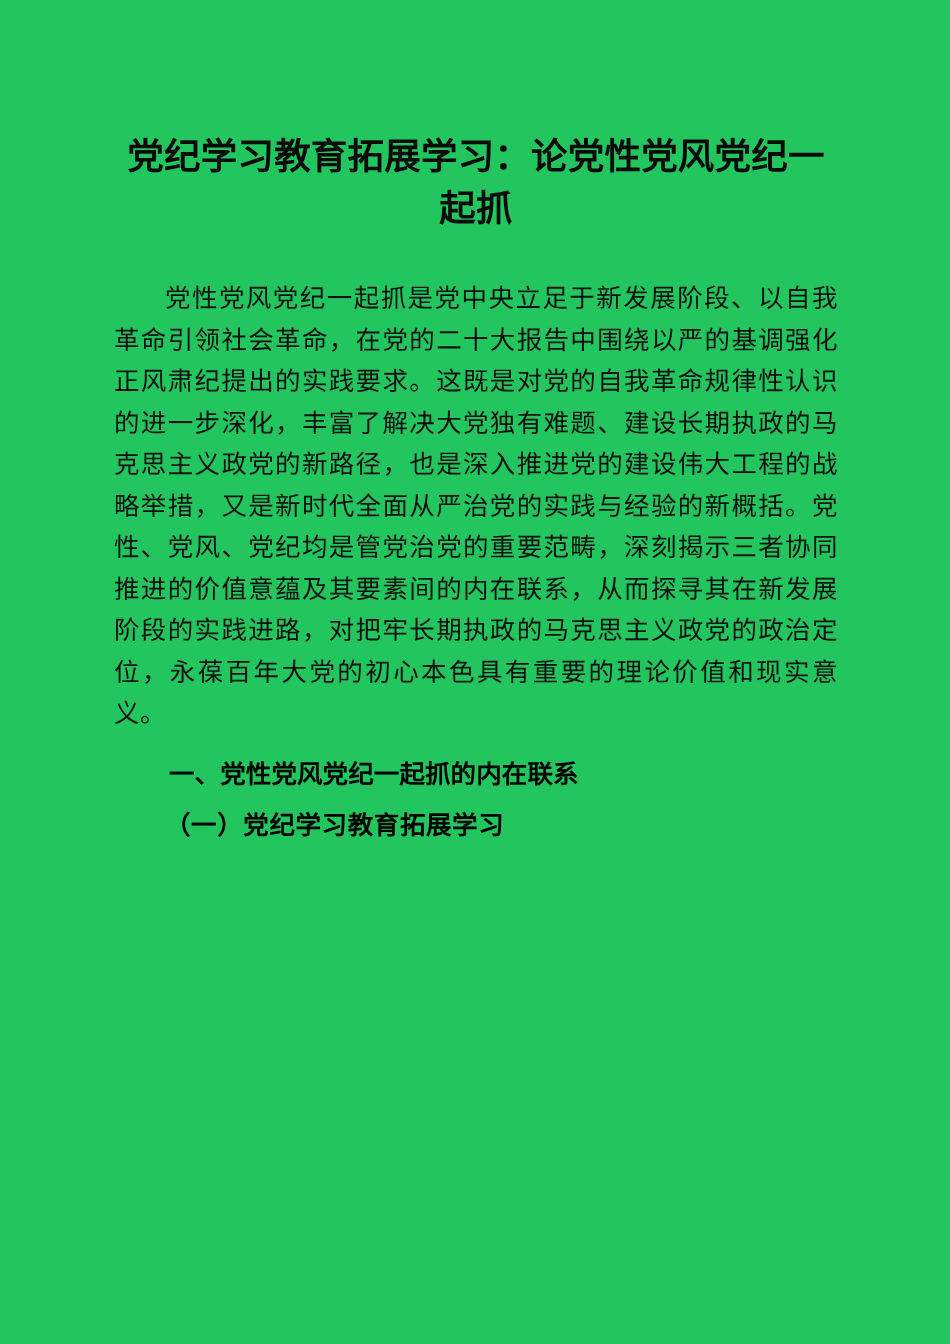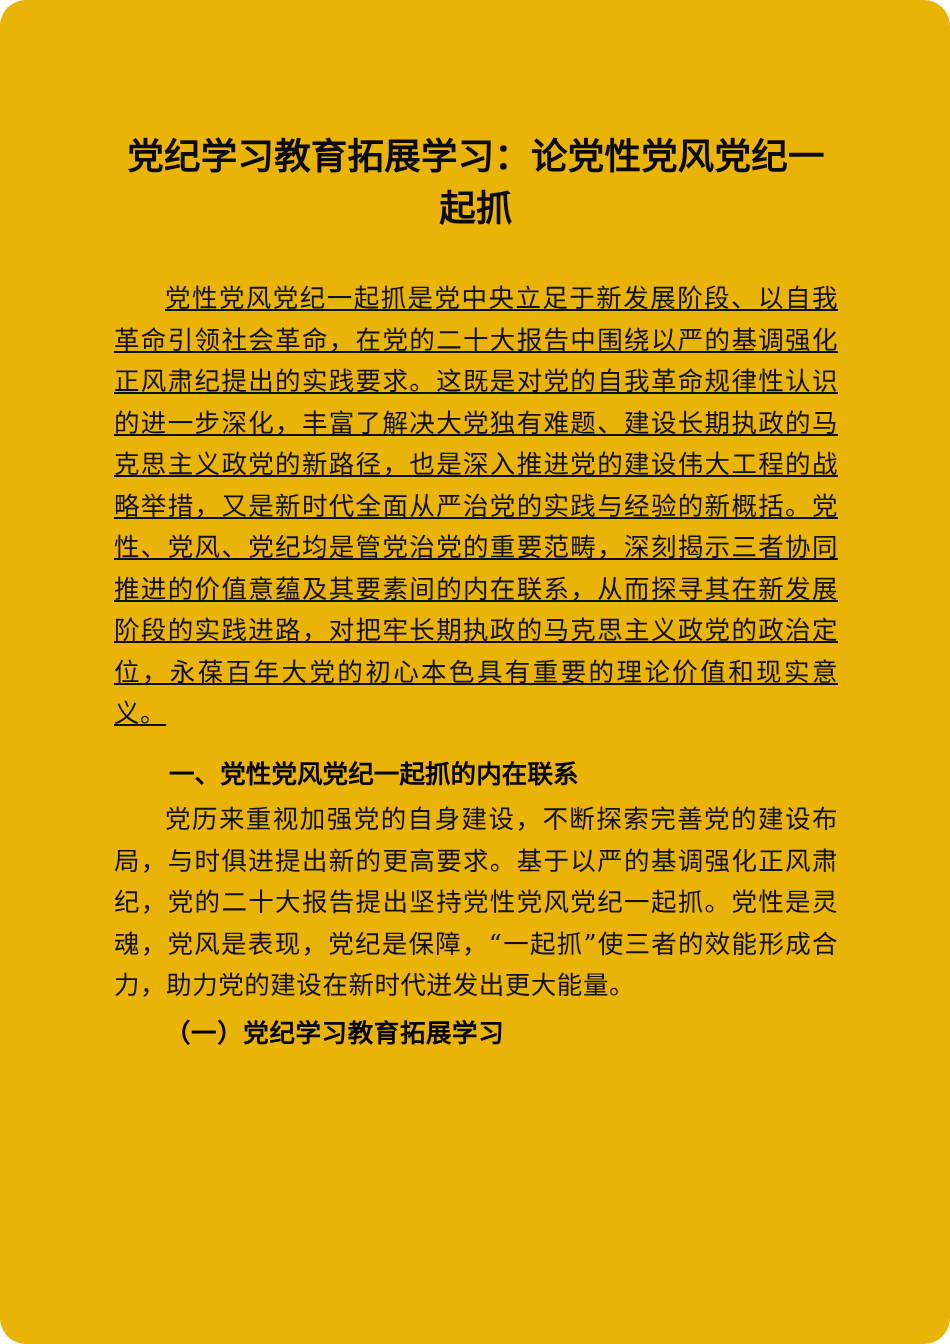--- a/index.html
+++ b/index.html
@@ -75,35 +75,34 @@
     font-family: "DejaVu Serif", "Liberation Serif", serif;
     font-weight: normal;
     font-size: 25.5px;
     line-height: 41.5px;
     letter-spacing: 0.55px;
     text-align: justify;
     text-justify: inter-character;
     color: #101010;
   }
 
-  .para.first { padding-top: 43px; text-decoration: underline; }
+  .para.first { padding-top: 43px; }
 </style>
 </head>
 <body>
 
-<div id="page" style="background: #eab308; border-radius: 26px;">
+<div id="page" style="background: #22c55e;">
 
   <div class="content">
 
     <h1 class="doc-title">党纪学习教育拓展学习：论党性党风党纪一起抓</h1>
 
     <p class="para first">党性党风党纪一起抓是党中央立足于新发展阶段、以自我革命引领社会革命，在党的二十大报告中围绕以严的基调强化正风肃纪提出的实践要求。这既是对党的自我革命规律性认识的进一步深化，丰富了解决大党独有难题、建设长期执政的马克思主义政党的新路径，也是深入推进党的建设伟大工程的战略举措，又是新时代全面从严治党的实践与经验的新概括。党性、党风、党纪均是管党治党的重要范畴，深刻揭示三者协同推进的价值意蕴及其要素间的内在联系，从而探寻其在新发展阶段的实践进路，对把牢长期执政的马克思主义政党的政治定位，永葆百年大党的初心本色具有重要的理论价值和现实意义。</p>
 
     <h2 class="h1-cn">一、党性党风党纪一起抓的内在联系</h2>
 
-    <p class="para">党历来重视加强党的自身建设，不断探索完善党的建设布局，与时俱进提出新的更高要求。基于以严的基调强化正风肃纪，党的二十大报告提出坚持党性党风党纪一起抓。党性是灵魂，党风是表现，党纪是保障，“一起抓”使三者的效能形成合力，助力党的建设在新时代迸发出更大能量。</p>
 
     <h3 class="h2-cn">（一）党纪学习教育拓展学习</h3>
 
 
   </div>
 
 </div>
 
 </body></html>

